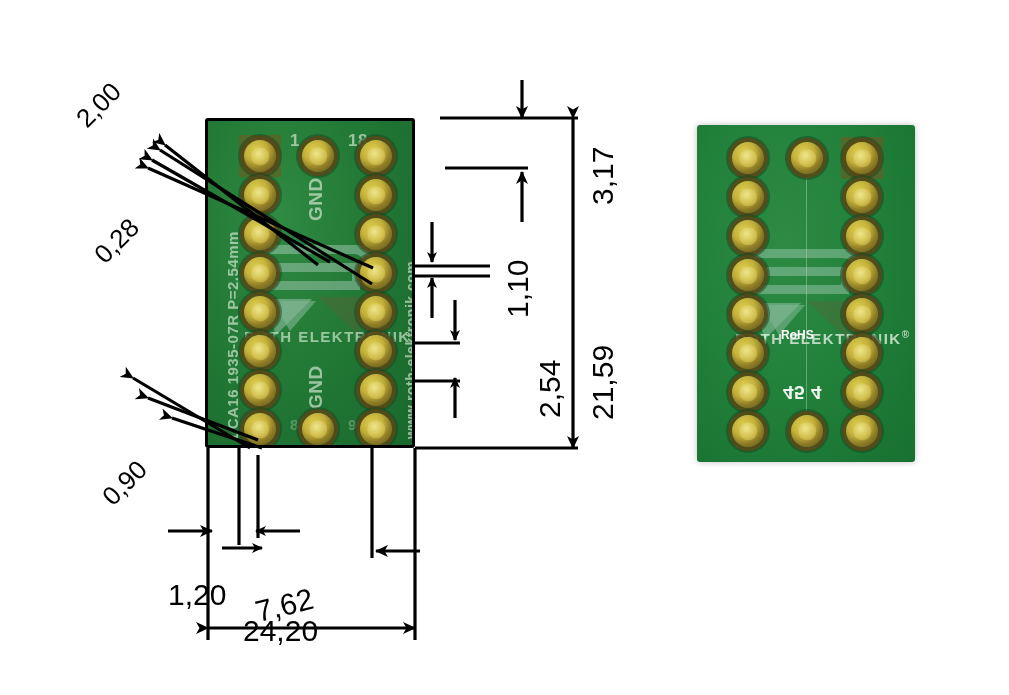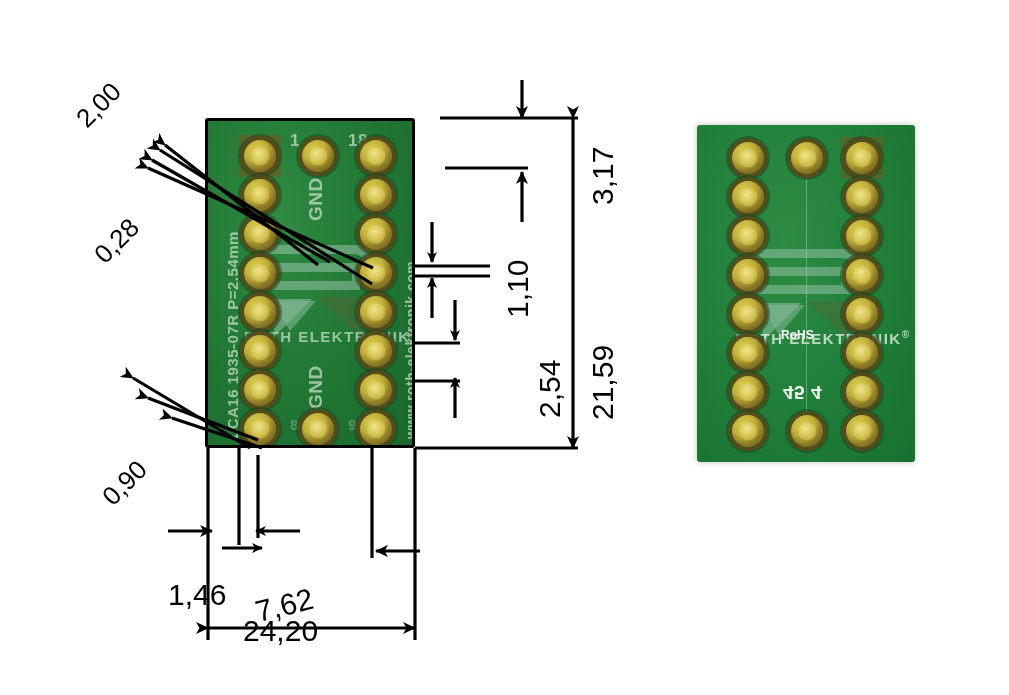--- a/index.html
+++ b/index.html
@@ -294,21 +294,21 @@
       <line x1="208" y1="628" x2="415" y2="628" marker-start="url(#ah)" marker-end="url(#ah)"></line>
     </g>
   </svg>
 
   <div class="dimtext" style="left:70px;top:112px;font-size:26px;transform:rotate(-45deg);">2,00</div>
 
   <div class="dimtext" style="left:88px;top:248px;font-size:26px;transform:rotate(-45deg);">0,28</div>
 
   <div class="dimtext" style="left:96px;top:490px;font-size:26px;transform:rotate(-45deg);">0,90</div>
 
-  <div class="dimtext" style="left:168px;top:578px;font-size:30px;">1,46</div>
+  <div class="dimtext" style="left:168px;top:578px;font-size:30px;">1,20</div>
 
   <div class="dimtext" style="left:252px;top:596px;font-size:30px;transform:rotate(-14deg);">7,62</div>
 
   <div class="dimtext" style="left:243px;top:614px;font-size:30px;">24,20</div>
 
   <div class="dimtext" style="left:501px;top:318px;font-size:30px;transform:rotate(-90deg);">1,10</div>
 
   <div class="dimtext" style="left:533px;top:418px;font-size:30px;transform:rotate(-90deg);">2,54</div>
 
   <div class="dimtext" style="left:586px;top:205px;font-size:30px;transform:rotate(-90deg);">3,17</div>

